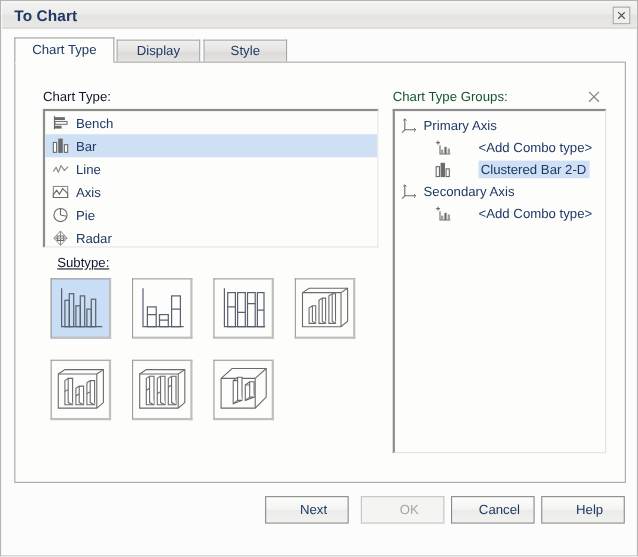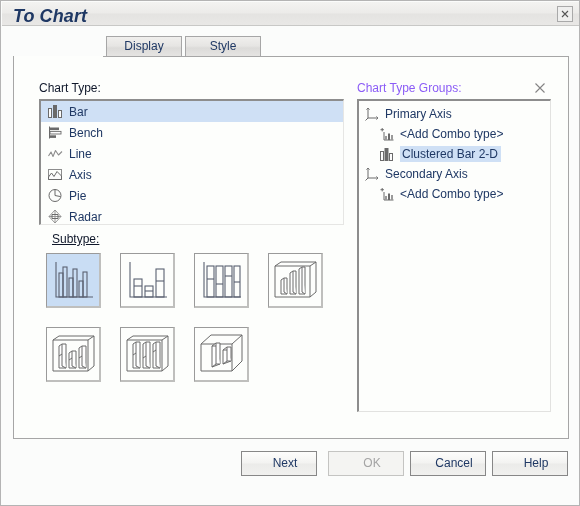--- a/index.html
+++ b/index.html
@@ -29,25 +29,24 @@
     left: 1px; top: 1px;
     width: 578px;
     height: 24px;
     background: linear-gradient(to bottom, #f3f3f1 0%, #ecebe9 48%, #e4e3e1 52%, #e9e8e6 100%);
     border-bottom: 1px solid #c8c8c6;
     box-sizing: border-box;
   }
   #title-text {
     position: absolute;
     left: 11px; top: 4px;
-    font-size: 18px;
+    font-size: 14px;
     font-weight: bold;
     color: #1f3864;
     letter-spacing: 0.1px;
-    font-style: italic;
   }
   #title-close {
     position: absolute;
     right: 7px; top: 4px;
     width: 16px; height: 16px;
     border: 1px solid #a9a9a9;
     background: #efefee;
     box-sizing: border-box;
     cursor: pointer;
   }
@@ -167,21 +166,21 @@
   .subtype-cell.selected {
     background: #c9ddf4;
   }
   .subtype-cell svg { display: block; }
 
   
   #label-groups {
     position: absolute;
     left: 343px; top: 24px;
     font-size: 12px;
-    color: #8b5cf6;
+    color: #14532d;
   }
   #groups-close {
     position: absolute;
     left: 519px; top: 24px;
     width: 14px; height: 14px;
     cursor: pointer;
   }
   #tree-box {
     position: absolute;
     left: 343px; top: 42px;
@@ -199,21 +198,21 @@
   .tree-node {
     display: flex;
     align-items: center;
     height: 20px;
     font-size: 12px;
     color: #1f3864;
     cursor: pointer;
     white-space: nowrap;
   }
   .tree-node.level-0 { padding-left: 5px; }
-  .tree-node.level-1 { padding-left: 20px; }
+  .tree-node.level-1 { padding-left: 36px; gap: 19px; }
   .tree-icon {
     width: 16px; height: 15px;
     margin-right: 5px;
     flex: 0 0 16px;
     display: block;
   }
   .tree-text { display: inline-block; }
   .tree-text.selected {
     background: #cfe0f5;
     padding: 1px 3px 1px 2px;
@@ -259,47 +258,48 @@
   <div id="titlebar">
     <div id="title-text">To Chart</div>
     <div id="title-close">
       <svg width="14" height="14" viewBox="0 0 14 14">
         <path d="M4 4 L10 10 M10 4 L4 10" stroke="#555" stroke-width="1.1" fill="none"></path>
       </svg>
     </div>
   </div>
 
   <div id="tabstrip">
+    <div class="tab active" id="tab-charttype">Chart Type</div>
     <div class="tab inactive" id="tab-display">Display</div>
     <div class="tab inactive" id="tab-style">Style</div>
   </div>
 
   <div id="tabpanel">
 
     <div class="field-label" id="label-charttype">Chart Type:</div>
 
     <div id="charttype-list">
-
-      <div class="ct-item selected">
-        <svg class="ct-icon" viewBox="0 0 17 15">
-          <rect x="1.5" y="4.5" width="3" height="9" fill="#fbfbfb" stroke="#6a6a6a" stroke-width="1"></rect>
-          <rect x="6.5" y="1.5" width="3" height="12" fill="#6a6a6a" stroke="#6a6a6a" stroke-width="1"></rect>
-          <rect x="11.5" y="6.5" width="3" height="7" fill="#fbfbfb" stroke="#6a6a6a" stroke-width="1"></rect>
-        </svg>
-        <span class="ct-label">Bar</span>
-      </div>
 
       <div class="ct-item">
         <svg class="ct-icon" viewBox="0 0 17 15">
           <path d="M2.5 1.5 L2.5 13.5" stroke="#6a6a6a" stroke-width="1" fill="none"></path>
           <rect x="3" y="2.5" width="9" height="2.6" fill="#6a6a6a"></rect>
           <rect x="3" y="6.4" width="11" height="2.6" fill="#fbfbfb" stroke="#6a6a6a" stroke-width="0.9"></rect>
           <rect x="3" y="10.3" width="6" height="2.6" fill="#6a6a6a"></rect>
         </svg>
         <span class="ct-label">Bench</span>
+      </div>
+
+      <div class="ct-item selected">
+        <svg class="ct-icon" viewBox="0 0 17 15">
+          <rect x="1.5" y="4.5" width="3" height="9" fill="#fbfbfb" stroke="#6a6a6a" stroke-width="1"></rect>
+          <rect x="6.5" y="1.5" width="3" height="12" fill="#6a6a6a" stroke="#6a6a6a" stroke-width="1"></rect>
+          <rect x="11.5" y="6.5" width="3" height="7" fill="#fbfbfb" stroke="#6a6a6a" stroke-width="1"></rect>
+        </svg>
+        <span class="ct-label">Bar</span>
       </div>
 
       <div class="ct-item">
         <svg class="ct-icon" viewBox="0 0 17 15">
           <path d="M1.5 10 L4 6 L6 10.5 L8.5 4.5 L11.5 9 L15 5.5" stroke="#8d8d8d" stroke-width="1.1" fill="none" stroke-linejoin="round"></path>
         </svg>
         <span class="ct-label">Line</span>
       </div>
 
       <div class="ct-item">

